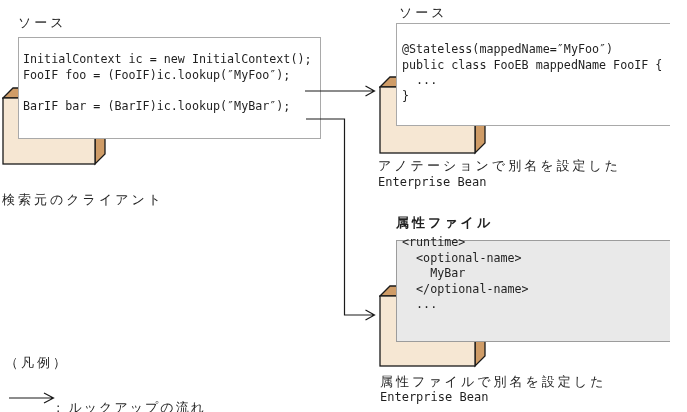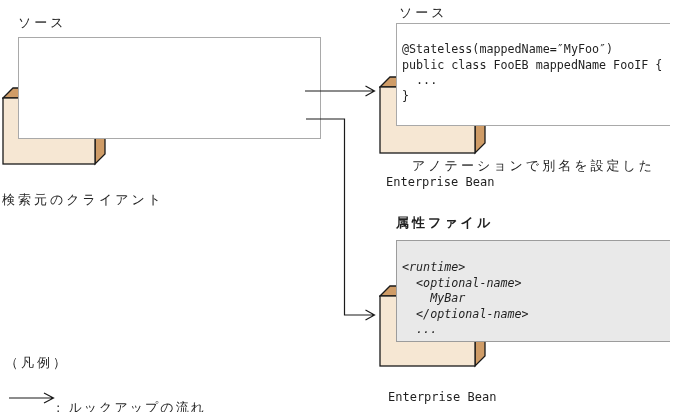--- a/index.html
+++ b/index.html
@@ -6,21 +6,21 @@
   .canvas{
     position:relative;width:670px;height:412px;background:#ffffff;overflow:hidden;
     font-family:"DejaVu Sans",sans-serif;color:#1f1f1f;
   }
   .jp-label{
     position:absolute;font-size:13px;line-height:15px;letter-spacing:3px;
     color:#1f1f1f;white-space:nowrap;z-index:3;
   }
   .en-label{
     position:absolute;font-family:"DejaVu Sans Mono",monospace;font-size:12px;
-    line-height:14px;color:#1f1f1f;white-space:nowrap;z-index:3;margin-left:8px;
+    line-height:14px;color:#1f1f1f;white-space:nowrap;z-index:3;
   }
   .code-box{
     position:absolute;background:#ffffff;border:1px solid #a9a9a9;
     box-sizing:border-box;z-index:2;
   }
   .attr-box{
     position:absolute;background:#e9e9e9;border:1px solid #9c9c9c;
     box-sizing:border-box;z-index:2;
   }
   .code{
@@ -40,55 +40,60 @@
 
   <div class="jp-label" style="left:18px;top:15px;">ソース</div>
 
   <svg class="folder" style="left:2px;top:86px;" width="106" height="80">
     <path class="folder-3d" d="M1,12 L11,2 H103 L93,12 Z" fill="#cf9c67"></path>
     <path class="folder-3d" d="M93,12 L103,2 V68 L93,78 Z" fill="#cf9c67"></path>
     <rect class="folder-front" x="1" y="12" width="92" height="66" fill="#f6e7d3"></rect>
   </svg>
 
   <div class="code-box" style="left:18px;top:37px;width:303px;height:102px;"></div>
+  <pre class="code" style="left:23px;top:52px;">InitialContext ic = new InitialContext();
+FooIF foo = (FooIF)ic.lookup(″MyFoo″);
+
+BarIF bar = (BarIF)ic.lookup(″MyBar″);</pre>
 
   <div class="jp-label" style="left:2px;top:192px;">検索元のクライアント</div>
 
   <div class="jp-label" style="left:399px;top:5px;">ソース</div>
 
   <svg class="folder" style="left:379px;top:75px;" width="108" height="80">
     <path class="folder-3d" d="M1,12 L11,2 H106 L96,12 Z" fill="#cf9c67"></path>
     <path class="folder-3d" d="M96,12 L106,2 V68 L96,78 Z" fill="#cf9c67"></path>
     <rect class="folder-front" x="1" y="12" width="95" height="66" fill="#f6e7d3"></rect>
   </svg>
 
   <div class="code-box" style="left:396px;top:23px;width:288px;height:103px;"></div>
   <pre class="code" style="left:402px;top:42px;">@Stateless(mappedName=″MyFoo″)
 public class FooEB mappedName FooIF {
   ...
 }</pre>
 
-  <div class="jp-label" style="left:378px;top:158px;margin-left:34px;">アノテーションで別名を設定した</div>
+  <div class="jp-label" style="left:378px;top:158px;">アノテーションで別名を設定した</div>
   <div class="en-label" style="left:378px;top:175px;">Enterprise Bean</div>
 
   <div class="jp-label" style="left:396px;top:215px;font-weight:bold;">属性ファイル</div>
 
   <svg class="folder" style="left:379px;top:284px;" width="108" height="84">
     <path class="folder-3d" d="M1,12 L11,2 H106 L96,12 Z" fill="#cf9c67"></path>
     <path class="folder-3d" d="M96,12 L106,2 V72 L96,82 Z" fill="#cf9c67"></path>
     <rect class="folder-front" x="1" y="12" width="95" height="70" fill="#f6e7d3"></rect>
   </svg>
 
   <div class="attr-box" style="left:396px;top:240px;width:288px;height:102px;"></div>
-  <pre class="code" style="left:402px;top:260px;font-style:italic;">&lt;runtime&gt;
+  <pre class="code" style="left:402px;top:235px;">&lt;runtime&gt;
   &lt;optional-name&gt;
     MyBar
   &lt;/optional-name&gt;
   ...</pre>
 
+  <div class="jp-label" style="left:380px;top:374px;">属性ファイルで別名を設定した</div>
   <div class="en-label" style="left:380px;top:390px;">Enterprise Bean</div>
 
   <div class="jp-label" style="left:5px;top:355px;text-align:right;">（凡例）</div>
   <svg class="legend-arrow" style="left:9px;top:392px;" width="48" height="12">
     <path class="arr" d="M0,6 H44 M35,1 L44.5,6 L35,11"></path>
   </svg>
   <div class="jp-label" style="left:56px;top:400px;letter-spacing:2px;">: ルックアップの流れ</div>
 
   <svg class="overlay" width="687" height="412">
     <path class="arr" d="M305,91 H374 M365.5,86 L374.5,91 L365.5,96"></path>

